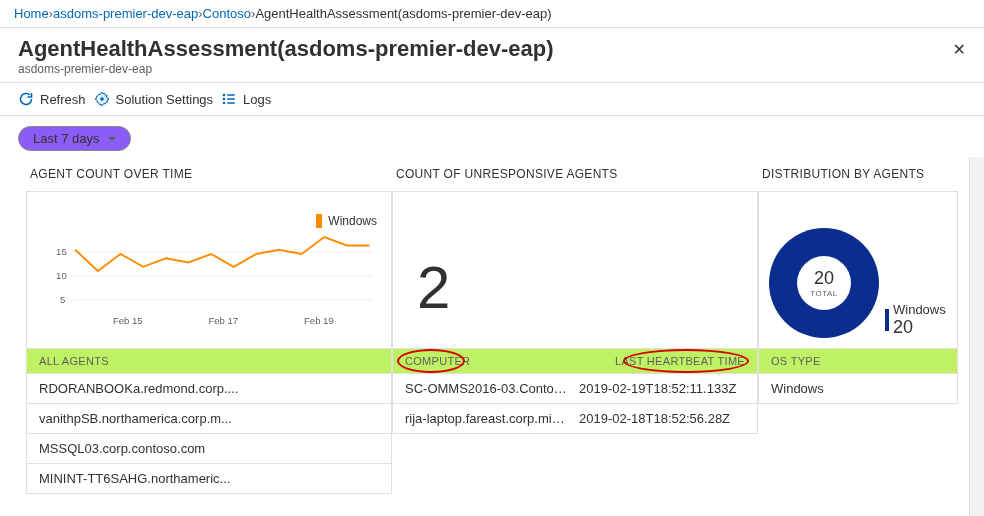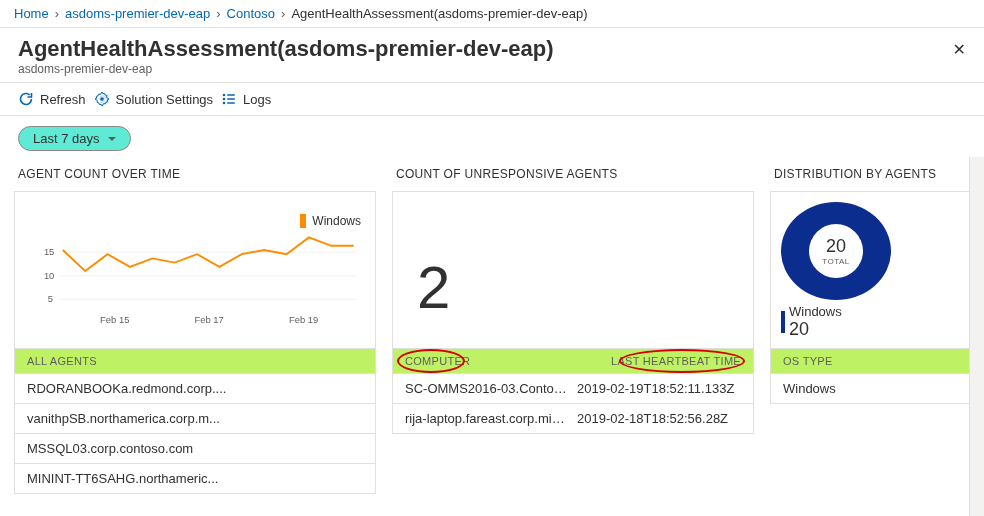--- a/index.html
+++ b/index.html
@@ -8,59 +8,59 @@
     --subtle:#605e5c;
     --border:#e1dfdd;
     --bg:#fff;
     --chart-orange:#ff8c00;
     --donut-blue:#0b2d8e;
   }
   html,body{margin:0;padding:0;background:#fff;font-family:"Segoe UI","Segoe UI Web",Arial,sans-serif;color:var(--text);font-size:13px;}
   body{width:984px;height:516px;overflow:hidden;position:relative;}
 
   
-  .breadcrumb{display:flex;align-items:center;gap:6px;padding:6px 14px;font-size:13px;border-bottom:1px solid var(--border);}
+  .breadcrumb{display:flex;align-items:center;gap:0;padding:6px 14px;font-size:13px;border-bottom:1px solid var(--border);}
   .breadcrumb a{color:var(--link);text-decoration:none;cursor:pointer;}
   .breadcrumb .sep{color:var(--subtle);}
   .breadcrumb .current{color:var(--text);}
 
   
   .blade-header{padding:8px 18px 6px;border-bottom:1px solid var(--border);position:relative;}
   .blade-title{font-size:22px;font-weight:600;margin:0;}
   .blade-sub{font-size:12px;color:var(--subtle);margin-top:0px;}
   .close-btn{position:absolute;top:14px;right:18px;cursor:pointer;font-size:16px;color:var(--text);line-height:1;}
 
   
   .toolbar{display:flex;align-items:center;gap:8px;padding:8px 18px;border-bottom:1px solid var(--border);}
   .tb-btn{display:flex;align-items:center;gap:6px;color:var(--text);cursor:pointer;font-size:13px;}
   .tb-icon{color:var(--link);display:inline-flex;}
   .tb-icon svg{width:16px;height:16px;}
 
   
   .filter-row{padding:10px 18px 10px;}
-  .filter-pill{display:inline-flex;align-items:center;border:1px solid #8a8886;border-radius:16px;padding:4px 14px;font-size:13px;cursor:pointer;background:#5eead4;}
+  .filter-pill{display:inline-flex;align-items:center;border:1px solid #8a8886;border-radius:16px;padding:4px 14px;font-size:13px;cursor:pointer;background:#8b5cf6;}
   .filter-pill:after{content:"";display:inline-block;margin-left:8px;border:4px solid transparent;border-top-color:#605e5c;transform:translateY(2px);}
 
   
-  .tiles{display:flex;gap:16px;padding:0 14px;align-items:stretch;}
+  .tiles{display:flex;gap:0;padding:0 26px;align-items:stretch;}
   .tile{flex:1 1 0;min-width:0;}
   .tile.right{flex:0 0 200px;}
   .tile-title{font-size:12px;letter-spacing:.3px;color:var(--text);padding:6px 4px 10px;font-weight:400;}
   .tile-body{border:1px solid var(--border);padding:10px;height:158px;box-sizing:border-box;position:relative;background:#fff;}
 
   
   .chart-legend{position:absolute;top:22px;right:14px;display:flex;align-items:center;gap:6px;font-size:12px;}
   .chart-legend .swatch{width:6px;height:14px;background:var(--chart-orange);}
   .chart-svg{width:100%;height:138px;display:block;}
 
   
   .big-number{font-size:60px;font-weight:400;color:var(--text);padding-left:14px;padding-top:56px;line-height:1;}
 
   
-  .donut-wrap{display:flex;align-items:flex-start;gap:6px;height:100%;flex-direction:column;}
+  .donut-wrap{display:flex;align-items:flex-end;gap:6px;height:100%;}
   .donut{width:110px;height:110px;border-radius:50%;background:var(--donut-blue);display:flex;align-items:center;justify-content:center;}
   .donut-hole{width:54px;height:54px;border-radius:50%;background:#fff;display:flex;flex-direction:column;align-items:center;justify-content:center;}
   .donut-val{font-size:18px;font-weight:400;}
   .donut-lbl{font-size:8px;letter-spacing:.5px;color:var(--subtle);}
   .donut-legend{display:flex;align-items:center;gap:4px;font-size:13px;white-space:nowrap;overflow:hidden;}
   .donut-legend .bar{width:4px;height:22px;background:var(--donut-blue);}
   .donut-legend .val{font-size:18px;}
 
   
   .list-header{border:1px solid var(--border);border-top:none;background:#bef264;padding:6px 12px;font-size:11px;color:var(--subtle);letter-spacing:.3px;display:flex;}

